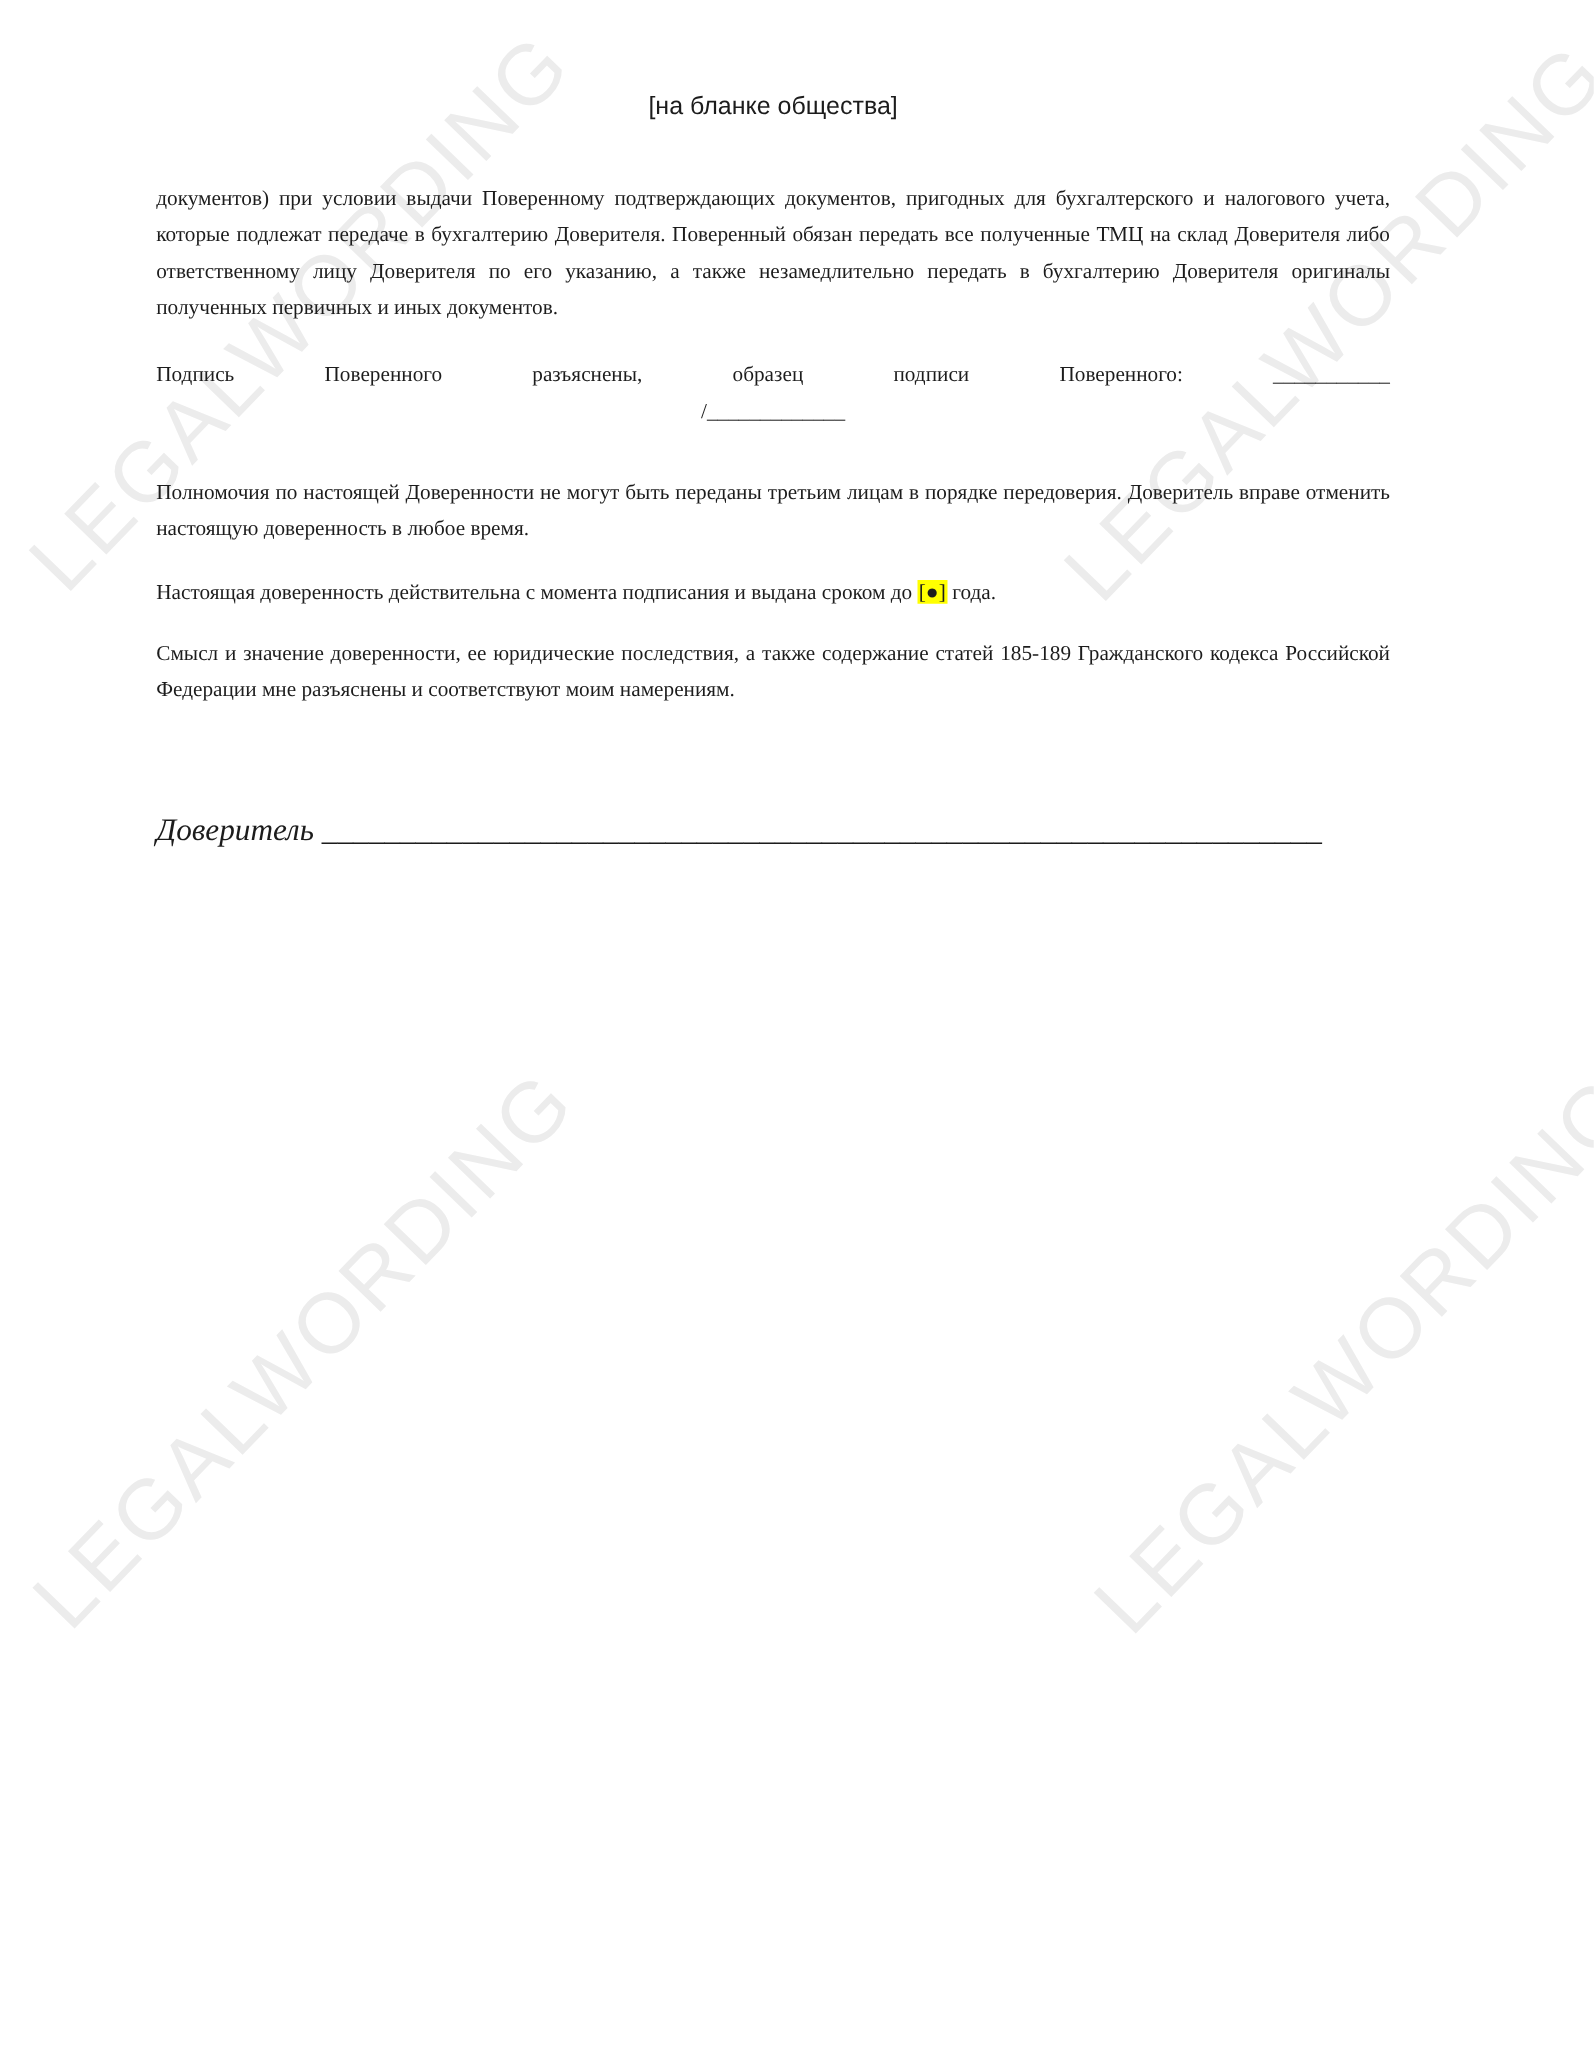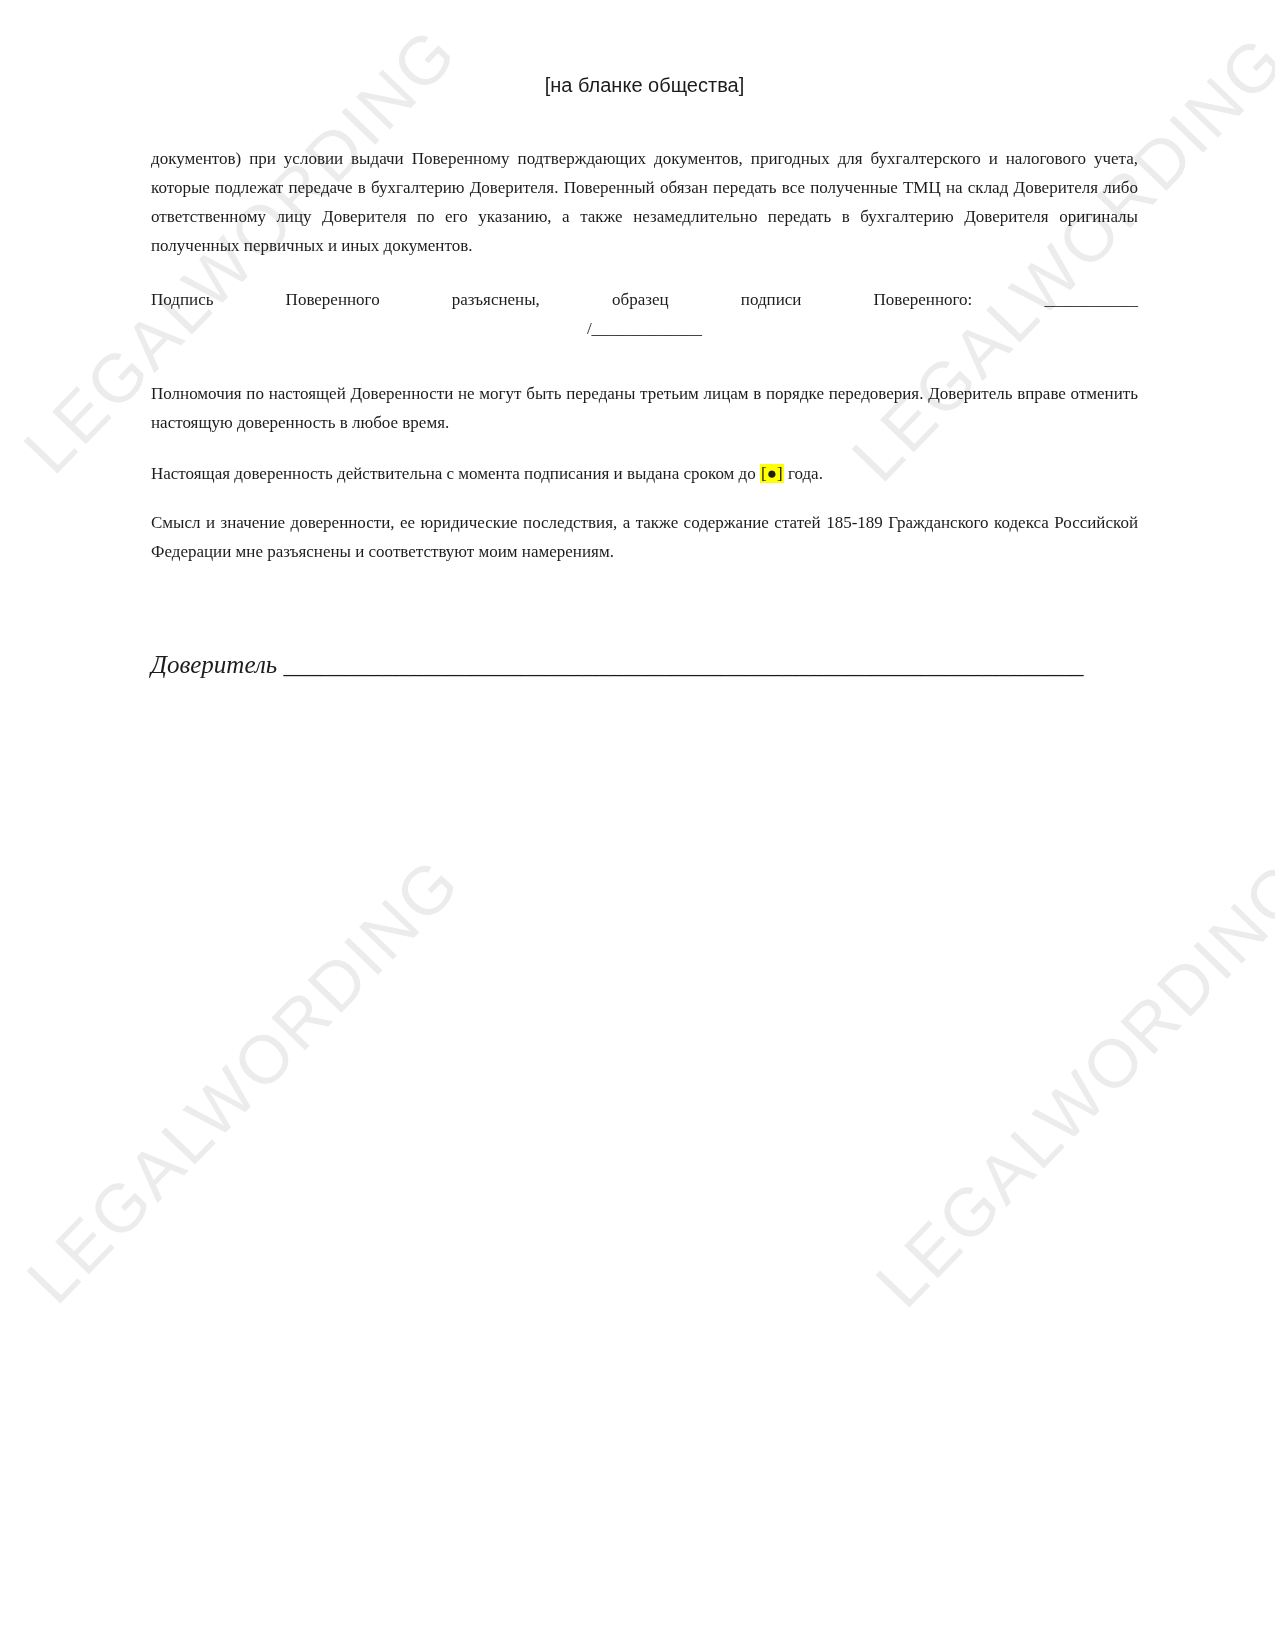--- a/index.html
+++ b/index.html
@@ -24,21 +24,21 @@
     user-select:none;
     pointer-events:none;
   }
   .wm-tl { left:240px;  top:250px;  }
   .wm-tr { left:1068px; top:258px;  }
   .wm-bl { left:243px;  top:1080px; }
   .wm-br { left:1092px; top:1084px; }
   
   .content {
     position:absolute;
-    left:151px; top:0;
+    left:125px; top:0;
     width:987px;
     z-index:2;
   }
   .letterhead {
     margin-top:72px;
     text-align:center;
     font-family:"Liberation Sans", sans-serif;
     font-size:20px;
     line-height:26px;
     color:#1c1c1c;

